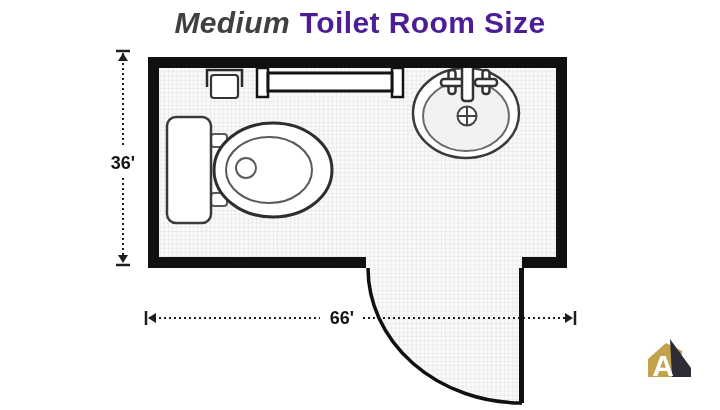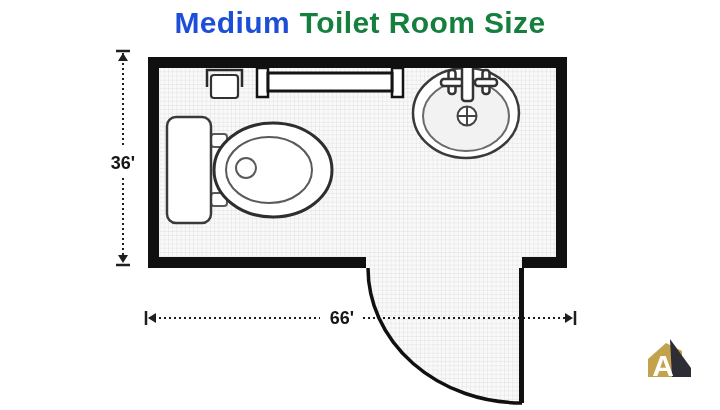--- a/index.html
+++ b/index.html
@@ -4,22 +4,22 @@
 <style>
   html,body{margin:0;padding:0;background:#ffffff;}
   .stage{
     position:relative;width:720px;height:410px;overflow:hidden;background:#ffffff;
     font-family:"Liberation Sans",sans-serif;
   }
   .title{
     position:absolute;top:6px;left:0;width:720px;text-align:center;
     font-size:30px;font-weight:bold;letter-spacing:.4px;white-space:nowrap;
   }
-  .title .t-gold{color:#1d4ed8;}
-  .title .t-dark{color:#15803d;margin-left:.32em;}
+  .title .t-gold{color:#404040;font-style:italic;}
+  .title .t-dark{color:#4c1d95;margin-left:.32em;}
   svg.plan{position:absolute;left:0;top:0;}
   svg text{
     font-family:"Liberation Sans",sans-serif;font-weight:bold;fill:#161616;
   }
   .dim-label{font-size:18px;}
   .logo{position:absolute;left:645px;top:336px;width:50px;height:48px;}
   .logo text{fill:#ffffff;font-size:30px;font-weight:bold;}
 </style>
 </head>
 <body>

